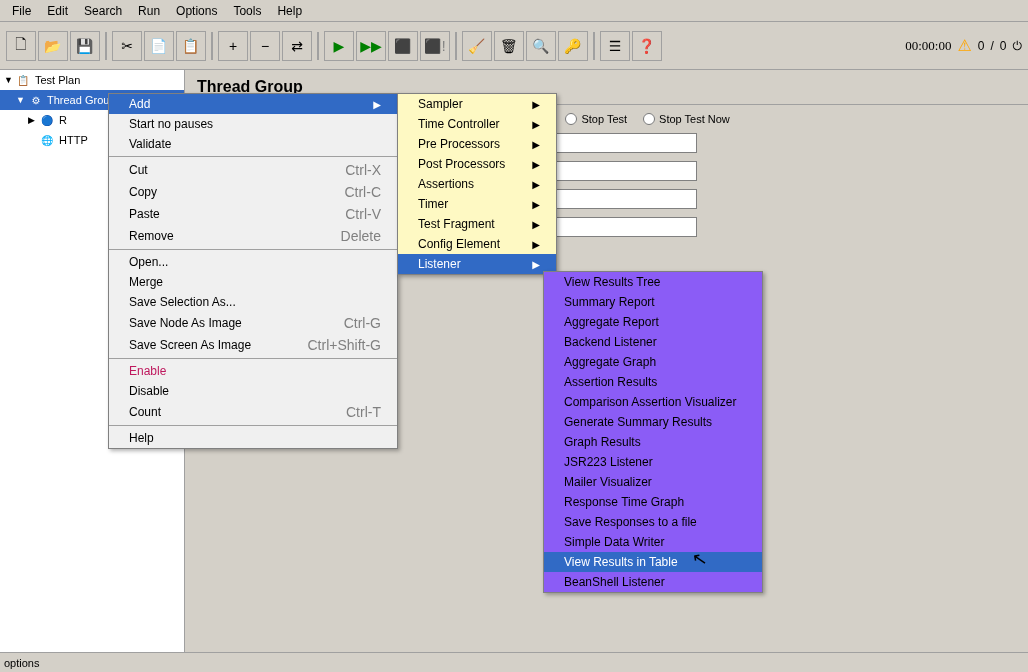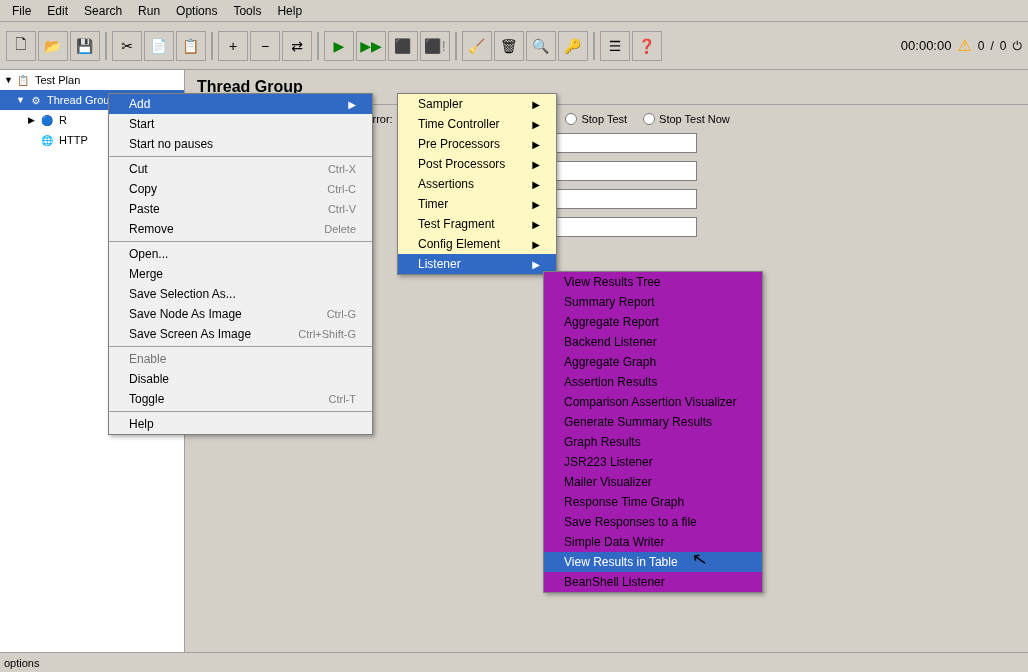--- a/index.html
+++ b/index.html
@@ -56,21 +56,21 @@
       margin: 0 3px;
     }
     .toolbar-right {
       margin-left: auto;
       display: flex;
       align-items: center;
       gap: 6px;
       font-size: 12px;
     }
     .timer-display {
-      font-family: Liberation Sans, sans-serif;
+      font-family: Liberation Serif, serif;
       font-size: 13px;
       color: #000;
     }
     .warning-icon {
       color: #ffa500;
       font-size: 16px;
     }
 
     
     .main-layout {
@@ -144,27 +144,27 @@
       padding: 3px 16px 3px 20px;
       cursor: pointer;
       font-size: 12px;
       white-space: nowrap;
     }
     .menu-item.highlighted {
       background: #316ac5;
       color: white;
     }
     .menu-item.disabled {
-      color: #737373;
+      color: #be185d;
       cursor: default;
     }
     .menu-item .shortcut {
       color: #808080;
       margin-left: 20px;
-      font-size: 11px;
+      font-size: 14px;
     }
     .menu-item .arrow-right {
       font-size: 10px;
     }
     .menu-separator {
       height: 1px;
       background: #a0a0a0;
       margin: 2px 0;
     }
 
@@ -178,21 +178,21 @@
       box-shadow: 2px 2px 4px rgba(0,0,0,0.3);
       z-index: 101;
       min-width: 160px;
     }
 
     
     .submenu-listener {
       position: absolute;
       left: 543px;
       top: 271px;
-      background: #a21caf;
+      background: #8b5cf6;
       border: 1px solid #808080;
       box-shadow: 2px 2px 4px rgba(0,0,0,0.3);
       z-index: 102;
       min-width: 220px;
     }
 
     
     .status-bar {
       position: absolute;
       bottom: 0;
@@ -365,30 +365,30 @@
     </div>
   </div>
 </div>
 
 <div class="status-bar">
   <span>options</span>
 </div>
 
 <div class="overlay"></div>
 
-<div class="context-menu" style="left: 108px; top: 93px; width: 265px;">
+<div class="context-menu" style="left: 108px; top: 93px; width: 290px;">
   <div class="menu-item highlighted">
     <span>Add</span>
     <span class="arrow-right">▶</span>
   </div>
   <div class="menu-item">
-    <span>Start</span>
-  </div>
-  <div class="menu-item">
     <span>Start no pauses</span>
+  </div>
+  <div class="menu-item">
+    <span>Validate</span>
   </div>
   <div class="menu-separator"></div>
   <div class="menu-item">
     <span>Cut</span>
     <span class="shortcut">Ctrl-X</span>
   </div>
   <div class="menu-item">
     <span>Copy</span>
     <span class="shortcut">Ctrl-C</span>
   </div>
@@ -419,21 +419,21 @@
     <span class="shortcut">Ctrl+Shift-G</span>
   </div>
   <div class="menu-separator"></div>
   <div class="menu-item disabled">
     <span>Enable</span>
   </div>
   <div class="menu-item">
     <span>Disable</span>
   </div>
   <div class="menu-item">
-    <span>Toggle</span>
+    <span>Count</span>
     <span class="shortcut">Ctrl-T</span>
   </div>
   <div class="menu-separator"></div>
   <div class="menu-item">
     <span>Help</span>
   </div>
 </div>
 
 <div class="submenu-add">
   <div class="menu-item">

